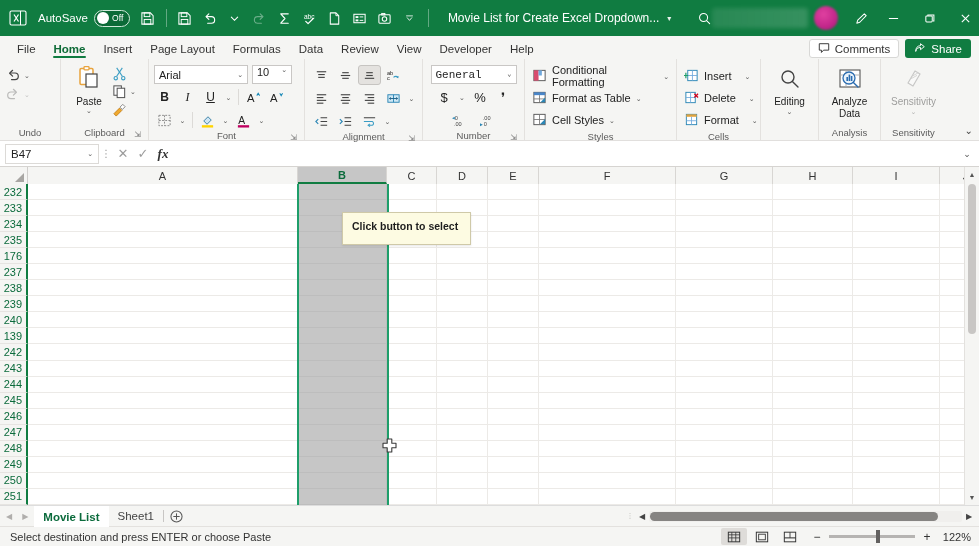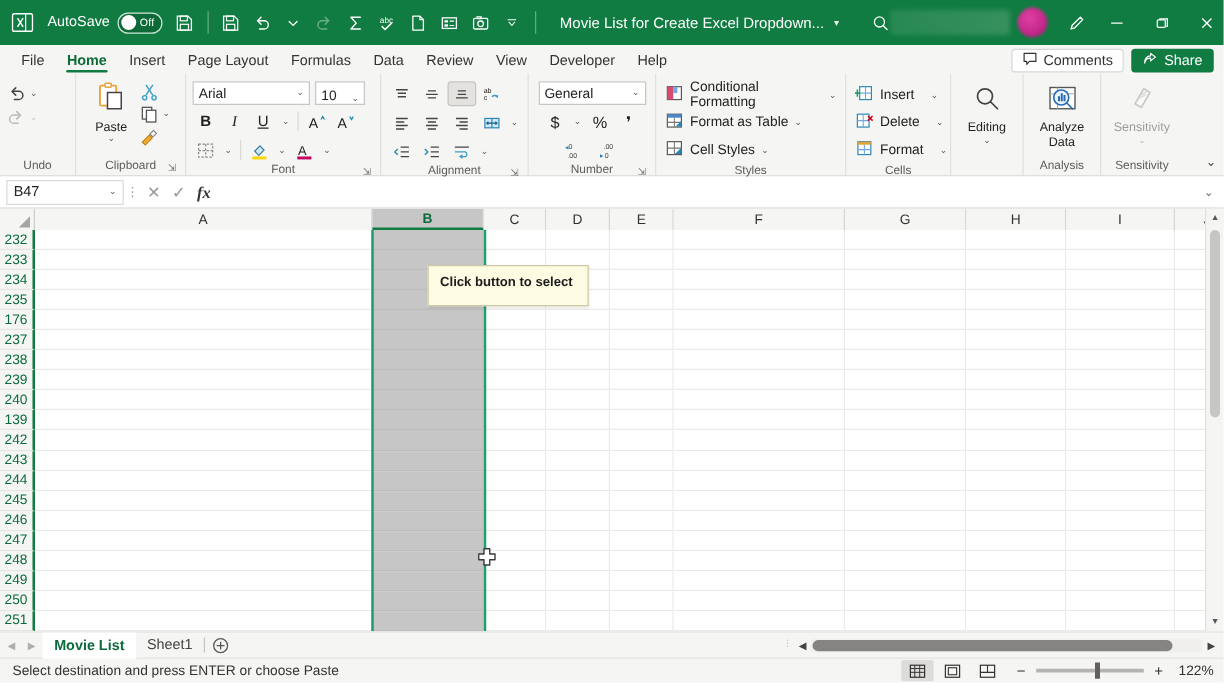--- a/index.html
+++ b/index.html
@@ -144,21 +144,21 @@
 
   
   .font-r1 { display: flex; align-items: center; gap: 4px; padding-top: 2px; }
   .fname-box {
     width: 94px; height: 19px; border: 1px solid #c9c7c5; background: #fff;
     font-size: 11px; display: flex; align-items: center; padding: 0 4px;
     justify-content: space-between; color: #222;
   }
   .fsize-box {
     width: 40px; height: 19px; border: 1px solid #c9c7c5; background: #fff;
-    font-size: 11px; display: flex; align-items: flex-end; padding: 0 4px;
+    font-size: 11px; display: flex; align-items: flex-start; padding: 0 4px;
     justify-content: space-between; color: #222;
   }
   .font-r2, .font-r3 { display: flex; align-items: center; gap: 2px; margin-top: 3px; }
   .fbtn {
     width: 21px; height: 20px; display: flex; align-items: center; justify-content: center;
     font-size: 12px; color: #222;
   }
   .fbtn svg { width: 15px; height: 15px; }
   .fbtn-sep { width: 1px; height: 16px; background: #dcdad7; margin: 0 2px; }
 
@@ -168,21 +168,21 @@
   .albtn {
     width: 23px; height: 20px; display: flex; align-items: center; justify-content: center;
   }
   .albtn svg { width: 15px; height: 15px; }
   .albtn.selected { background: #e4e2df; border: 1px solid #c6c4c1; border-radius: 3px; }
 
   
   .num-box {
     width: 86px; height: 19px; border: 1px solid #c9c7c5; background: #fff;
     font-size: 11px; display: flex; align-items: center; padding: 0 4px;
-    justify-content: space-between; color: #222; margin-top: 2px;
+    justify-content: space-between; color: #222; margin-top: 2px; font-family: Liberation Mono, monospace;
   }
   .num-row { display: flex; align-items: center; gap: 3px; margin-top: 4px; }
   .nbtn {
     min-width: 20px; height: 19px; display: flex; align-items: center; justify-content: center;
     font-size: 13px; color: #222;
   }
   .nbtn svg { width: 17px; height: 15px; }
 
   
   .st-row {

